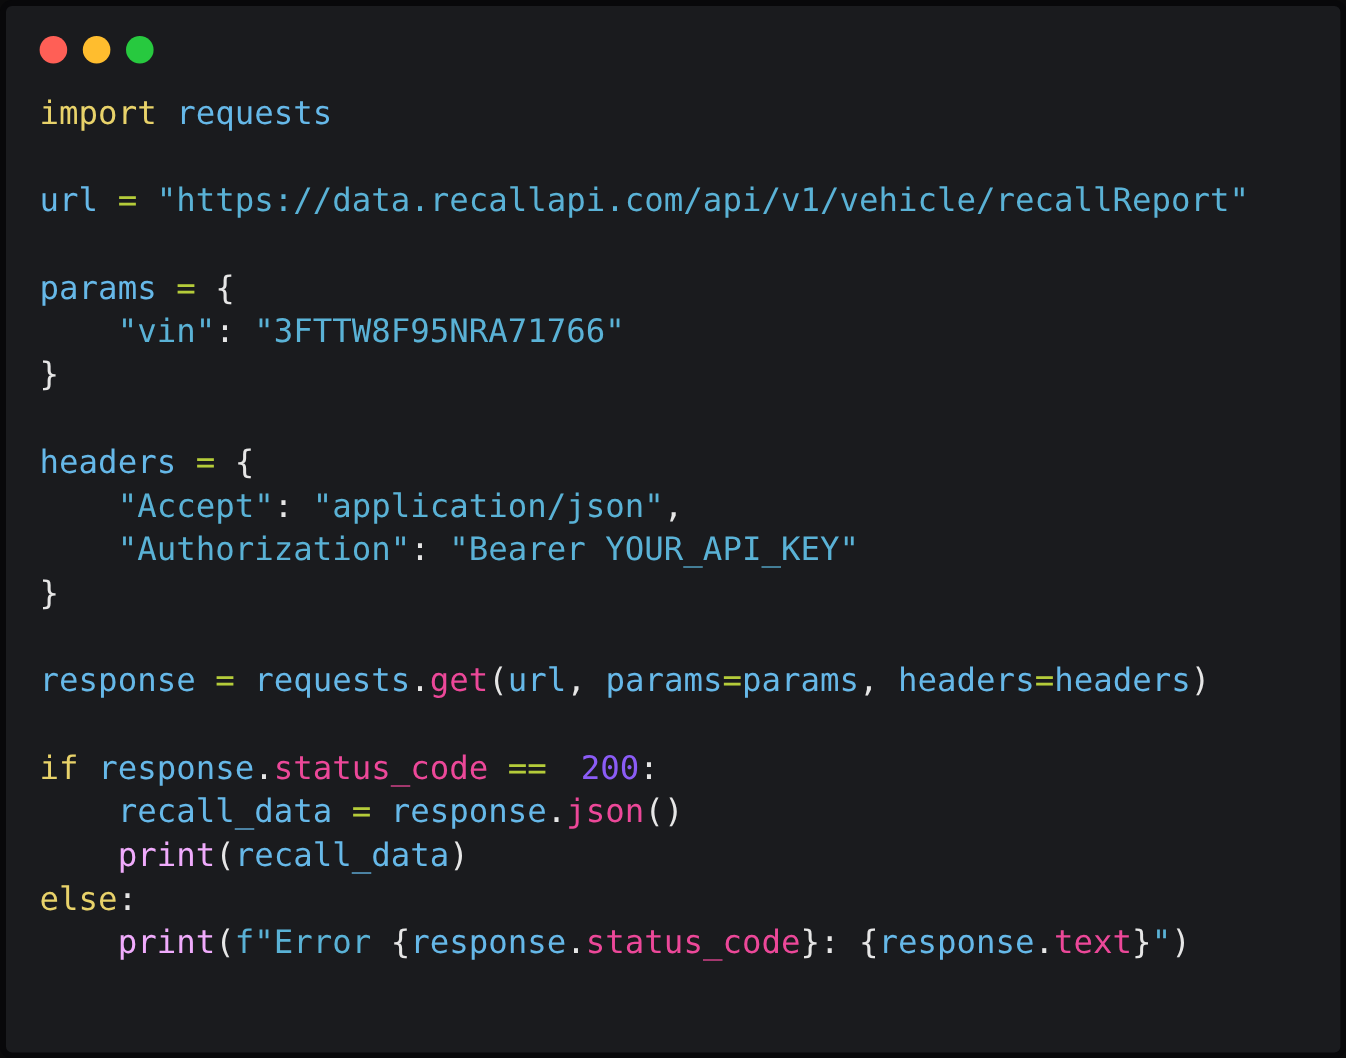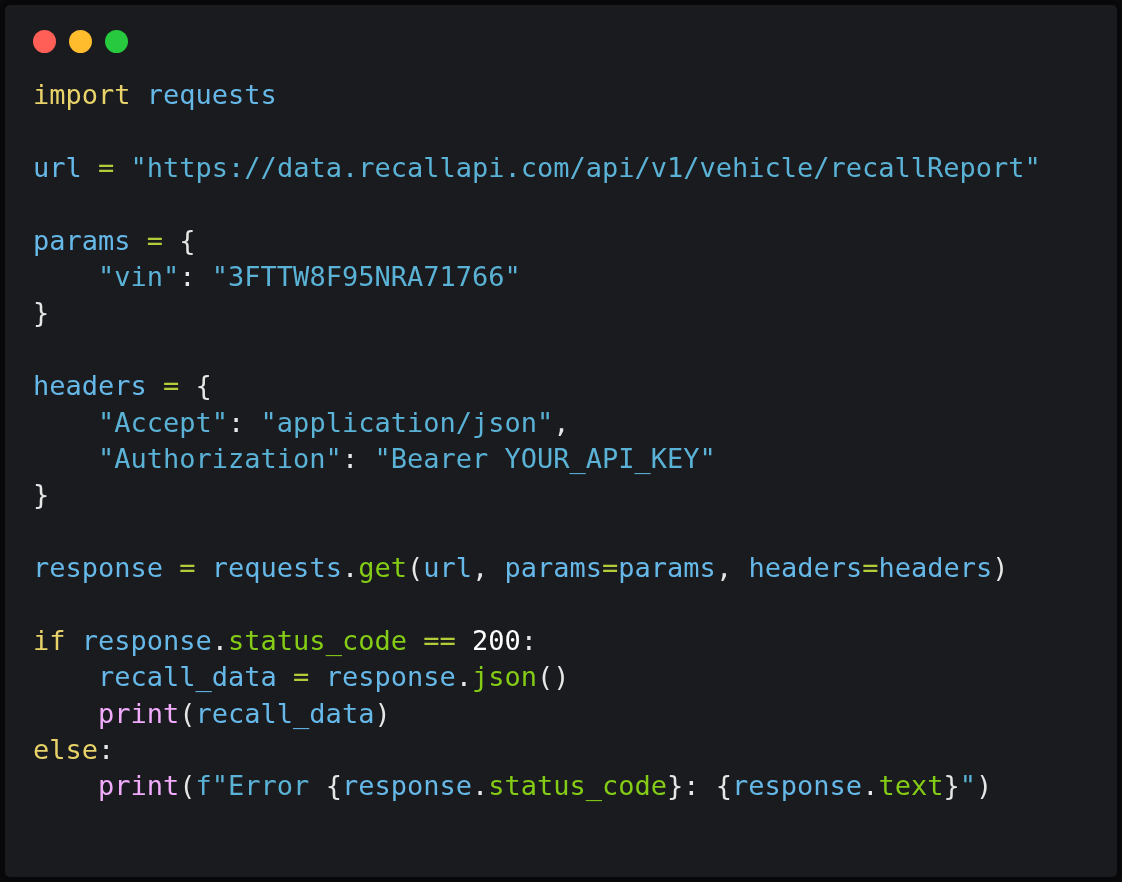--- a/index.html
+++ b/index.html
@@ -71,23 +71,23 @@
     height: 36.4px;
     white-space: pre;
   }
 
   
   .t-kw    { color: #e8d26a; }  
   .t-var   { color: #66b8e8; }  
   .t-str   { color: #5ab2d6; }  
   .t-op    { color: #b5cc3a; }  
   .t-punc  { color: #e6e6e6; }  
-  .t-fn    { color: #84cc16; }  
+  .t-fn    { color: #ec4899; }  
   .t-built { color: #f0abfc; }  
-  .t-num   { color: #ffffff; }  
+  .t-num   { color: #8b5cf6; margin-left: 12px; }  
 </style>
 </head>
 <body>
 
 <div id="window">
 
   <div id="titlebar">
     <span class="dot" title="Close" style="background: rgb(255, 95, 86);"></span>
     <span class="dot" title="Minimize" style="background: rgb(255, 189, 46);"></span>
     <span class="dot" title="Maximize" style="background: rgb(39, 201, 63);"></span>

